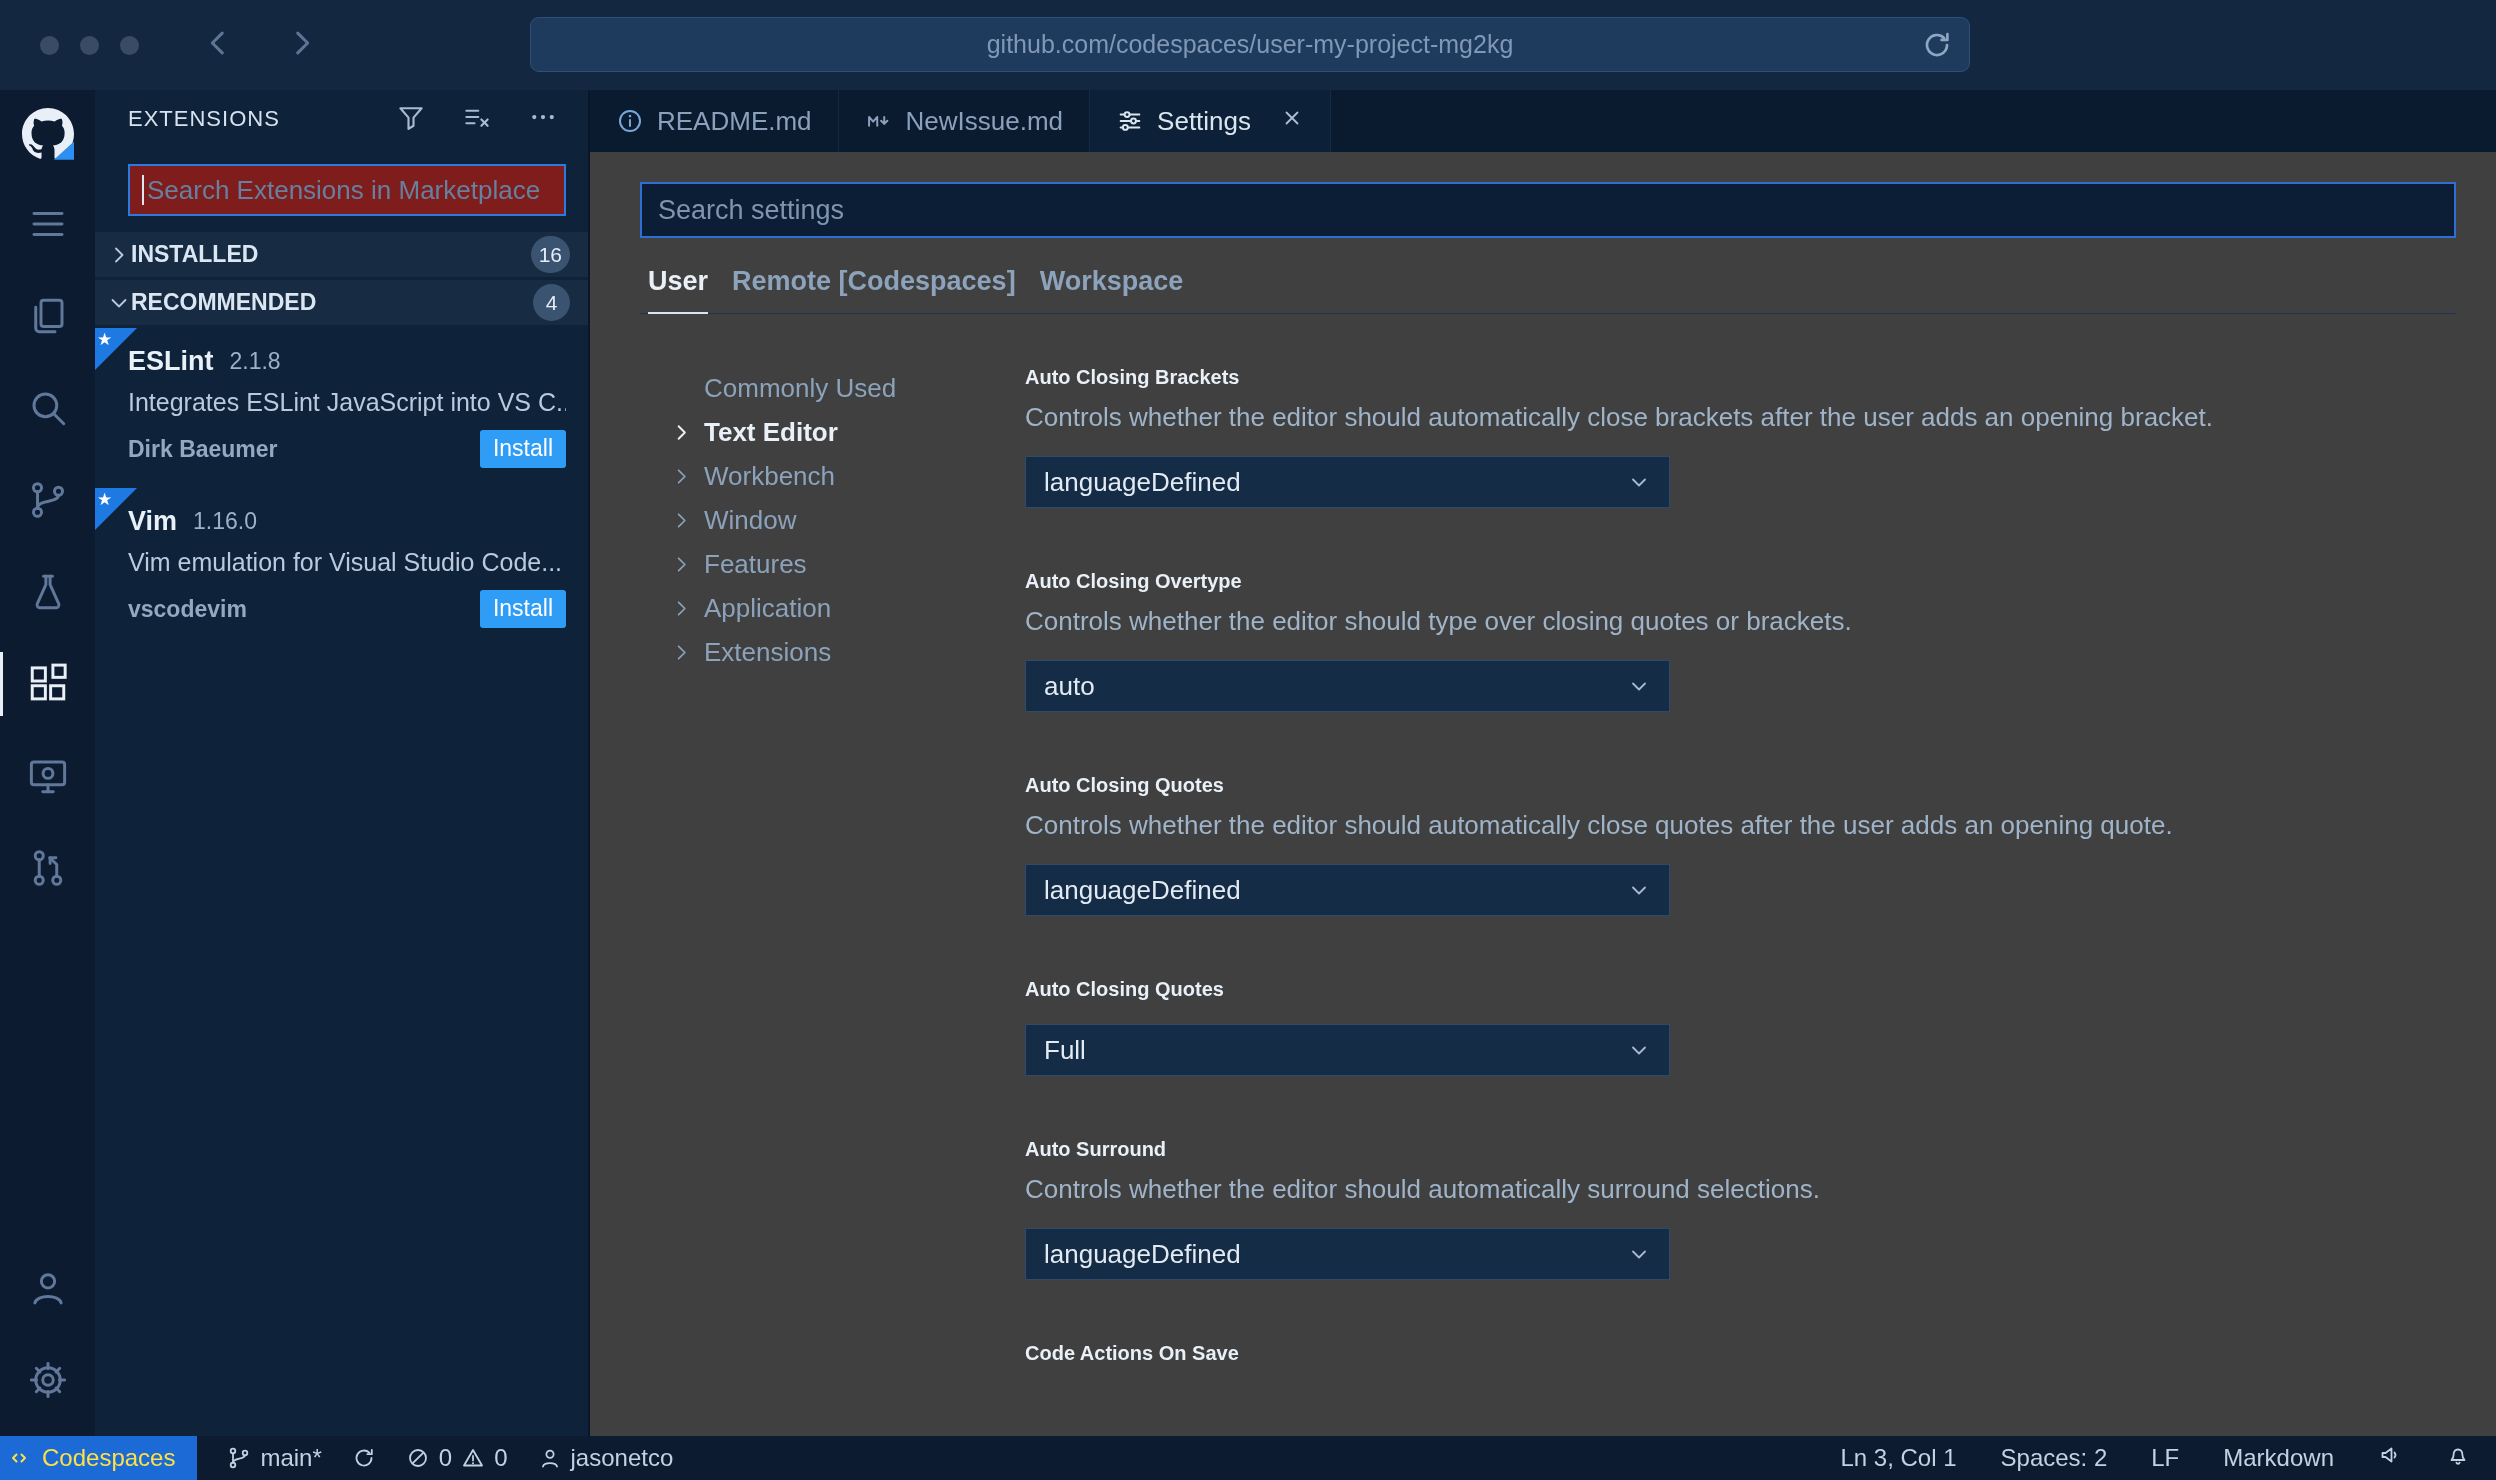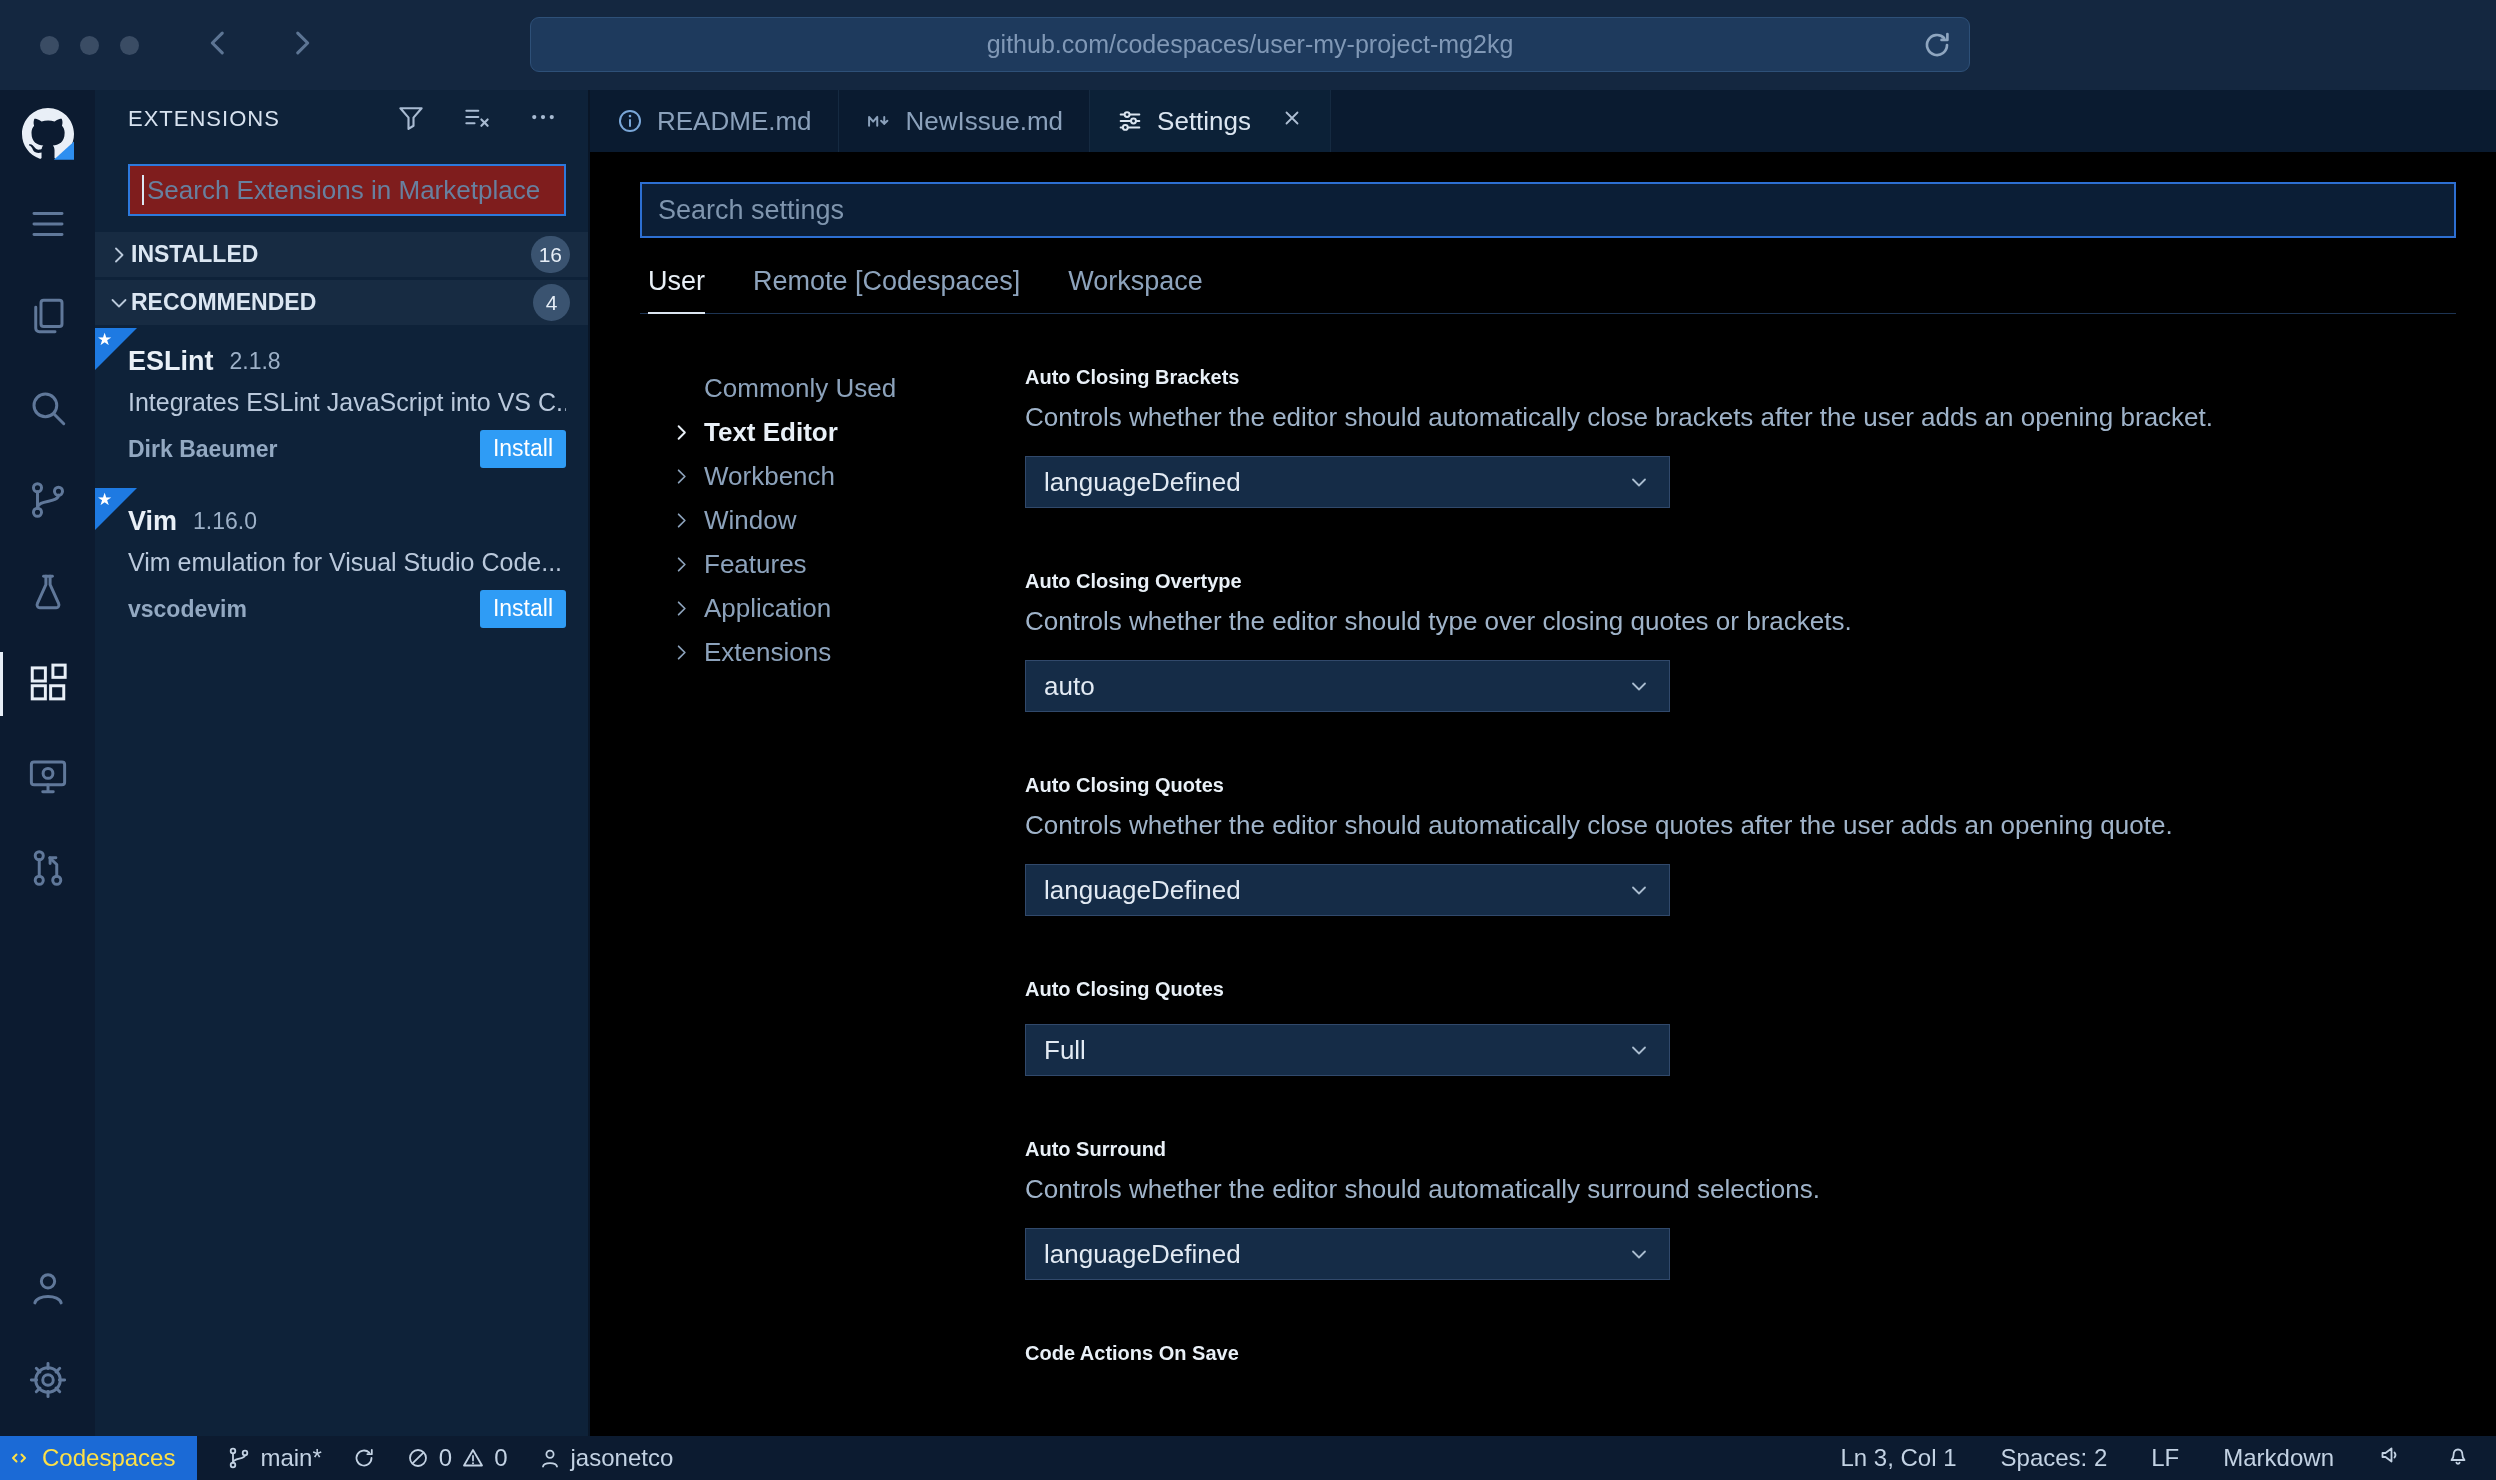--- a/index.html
+++ b/index.html
@@ -57,37 +57,37 @@
   .ext-name-row { display:flex; align-items:center; gap:16px; }
   .ext-name { font-size:27px; font-weight:bold; color:#e9f0f7; }
   .ext-version { font-size:23px; color:#9db1c8; }
   .ext-desc { margin-top:11px; font-size:25px; color:#bac9dc; white-space:nowrap; overflow:hidden; }
   .ext-footer { margin-top:13px; display:flex; align-items:center; }
   .ext-publisher { font-size:23px; font-weight:bold; color:#93a9c2; }
   .install-btn { margin-left:auto; background:#2f9cf5; color:#ffffff; font-size:23px; line-height:1;
     padding:7px 13px 8px; border:none; border-radius:3px; cursor:pointer; font-family:inherit; }
 
   
-  .editor { flex:1; min-width:0; display:flex; flex-direction:column; background:#000000; }
+  .editor { flex:1; min-width:0; display:flex; flex-direction:column; background:#404040; }
   .tab-bar { height:62px; flex:none; background:#0a1b30; display:flex; }
   .tab { display:flex; align-items:center; gap:13px; padding:0 26px; font-size:26px; color:#8ba1bb;
     border-right:1px solid #152a41; cursor:pointer; }
   .tab svg { width:28px; height:28px; flex:none; }
   .tab .tab-close { margin-left:16px; color:#aebfd3; }
   .tab .tab-close svg { width:24px; height:24px; }
   .tab.active { background:#0c2137; color:#dbe5f0; }
   .tab-rest { flex:1; }
 
   
   .settings { flex:1; min-height:0; overflow:hidden; padding:30px 40px 0 50px; display:flex; flex-direction:column; }
   .settings-search { height:56px; flex:none; border:2px solid #2d6fd2; background:#0b1e36;
     display:flex; align-items:center; padding:0 16px; margin-bottom:28px; }
   .settings-search input { flex:1; background:transparent; border:none; outline:none; color:#cfdcec; font-size:27px; }
   .settings-search input::placeholder { color:#7f95ae; }
-  .scope-row { display:flex; gap:48px; padding-left:8px; border-bottom:1px solid #1d3453; flex:none; }
+  .scope-row { display:flex; gap:24px; padding-left:8px; border-bottom:1px solid #1d3453; flex:none;font-weight:bold; }
   .scope { font-size:27px; color:#8da3bc; padding-bottom:15px; cursor:pointer; }
   .scope.active { color:#e9f0f7; border-bottom:2px solid #dbe5f0; margin-bottom:-1px; }
   .settings-body { display:flex; margin-top:52px; min-height:0; }
   .toc { width:385px; flex:none; }
   .toc-item { display:flex; align-items:center; height:44px; padding-left:30px; font-size:26px; color:#8ca2bb; cursor:pointer; }
   .toc-item .toc-chev { width:34px; flex:none; display:flex; align-items:center; }
   .toc-item .toc-chev svg { width:23px; height:23px; }
   .toc-item.active { color:#e9f0f7; font-weight:bold; }
   .settings-list { flex:1; min-width:0; }
   .setting { margin-bottom:62px; }

